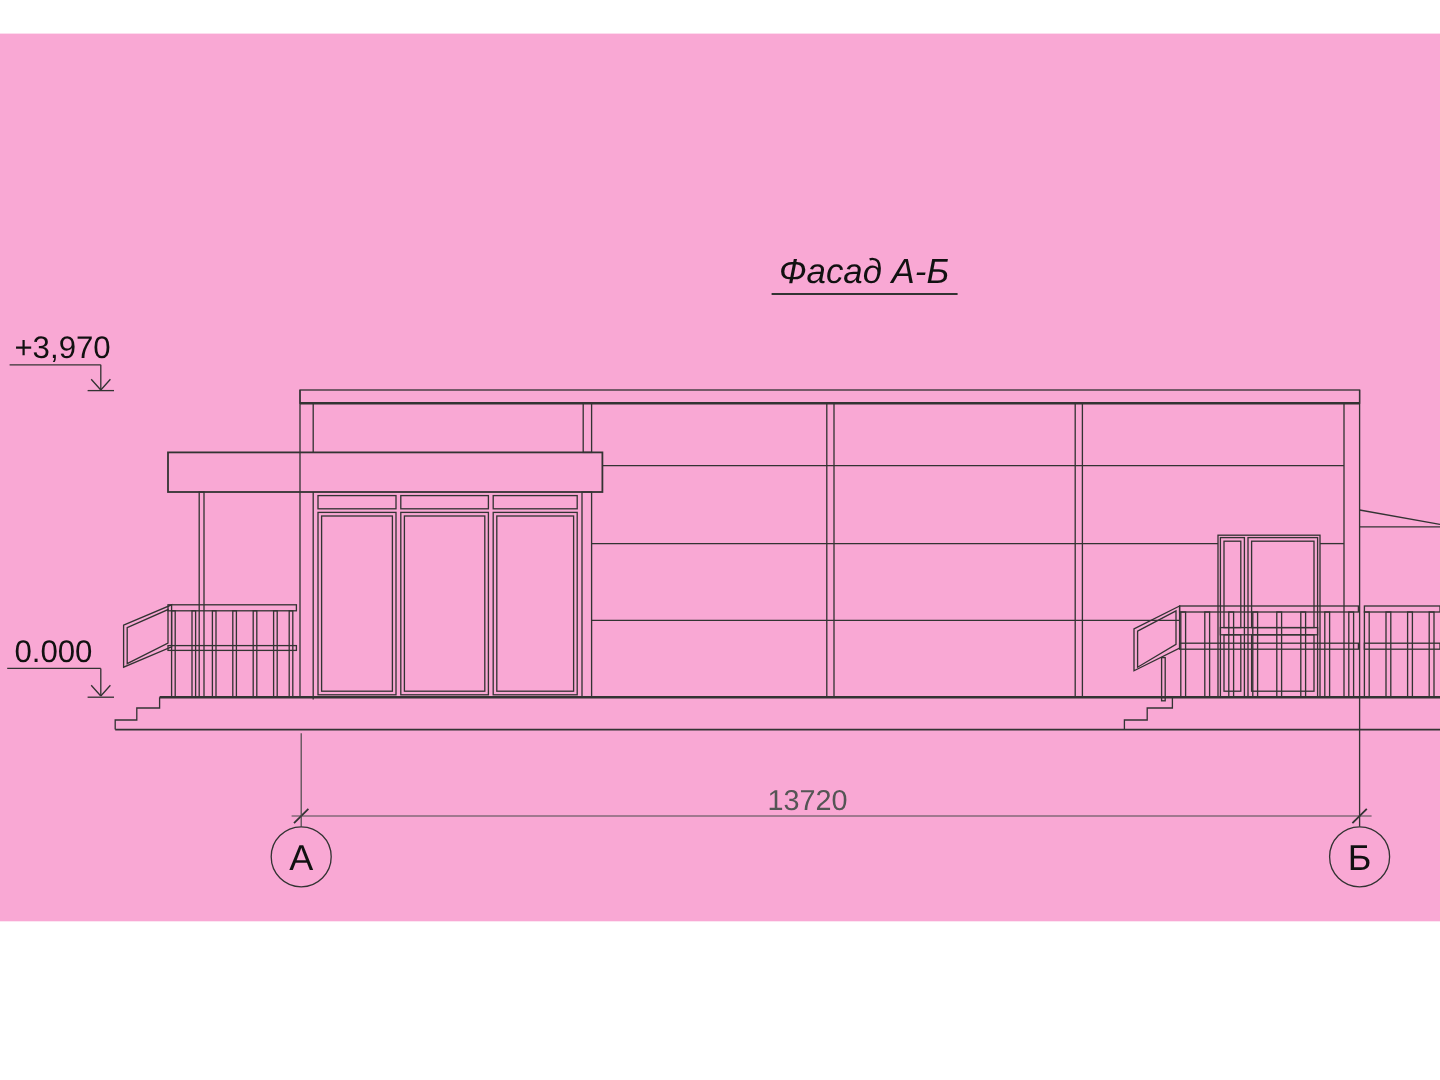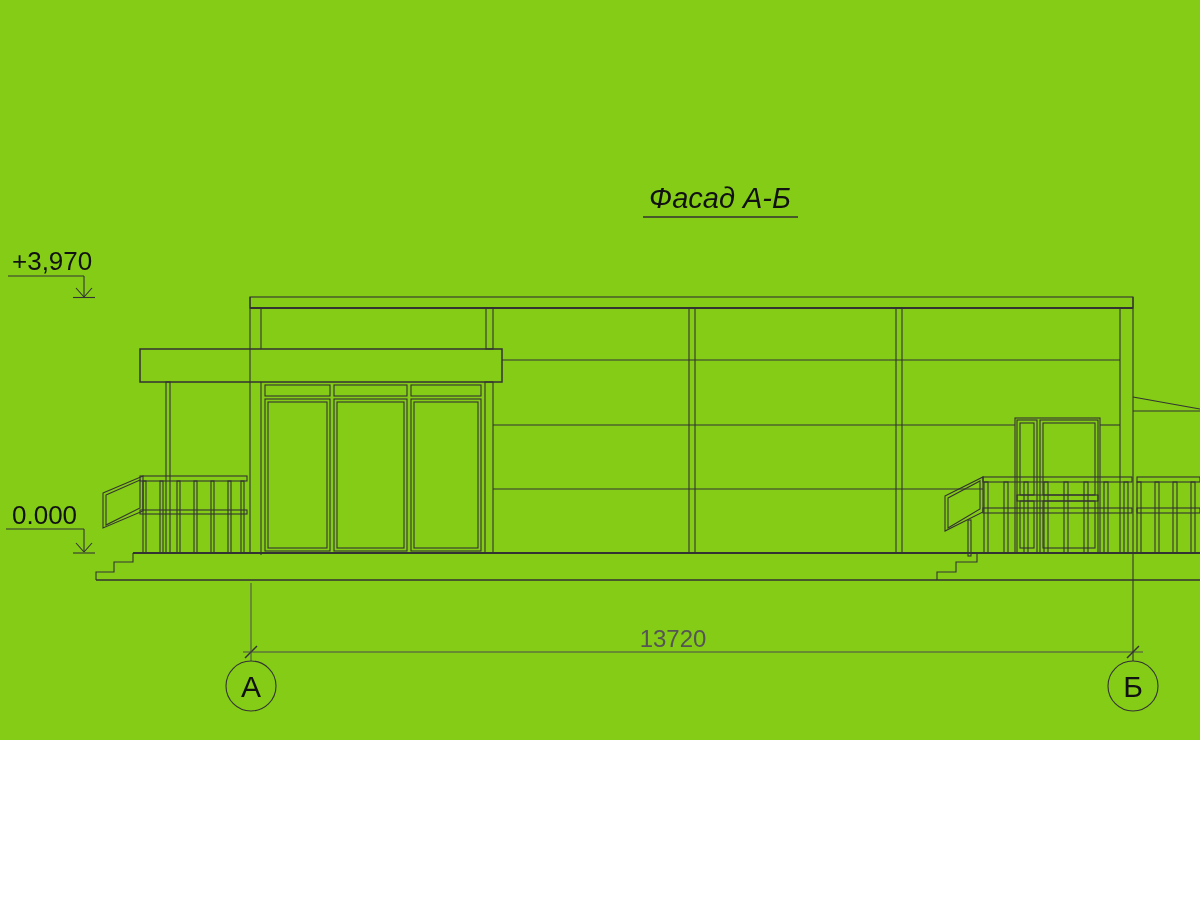--- a/index.html
+++ b/index.html
@@ -1,17 +1,17 @@
 <!DOCTYPE html>
 <html><head>
 <meta charset="utf-8">
 <style>
   html,body{margin:0;padding:0;background:#ffffff;}
-  .page{width:1200px;height:740px;position:relative;background:#84cc16;overflow:hidden;
-        font-family:"Liberation Sans", sans-serif;}
+  .page{width:1200px;height:740px;position:relative;background:#f9a8d4;overflow:hidden;
+        font-family:"Liberation Sans", sans-serif;margin-top:28px;}
   svg{display:block;}
   
   svg line, svg rect, svg polyline, svg polygon, svg path, svg circle{
     stroke:#333333; fill:none; stroke-width:1.1; stroke-linecap:butt;
   }
   .thick{stroke-width:2;}
   .med{stroke-width:1.5;}
   .dim{stroke:#4a4a4a; stroke-width:1;}
   text{fill:#111111; stroke:none; font-family:"Liberation Sans", sans-serif;}
   .title-text{font-size:29px; font-style:italic;}

